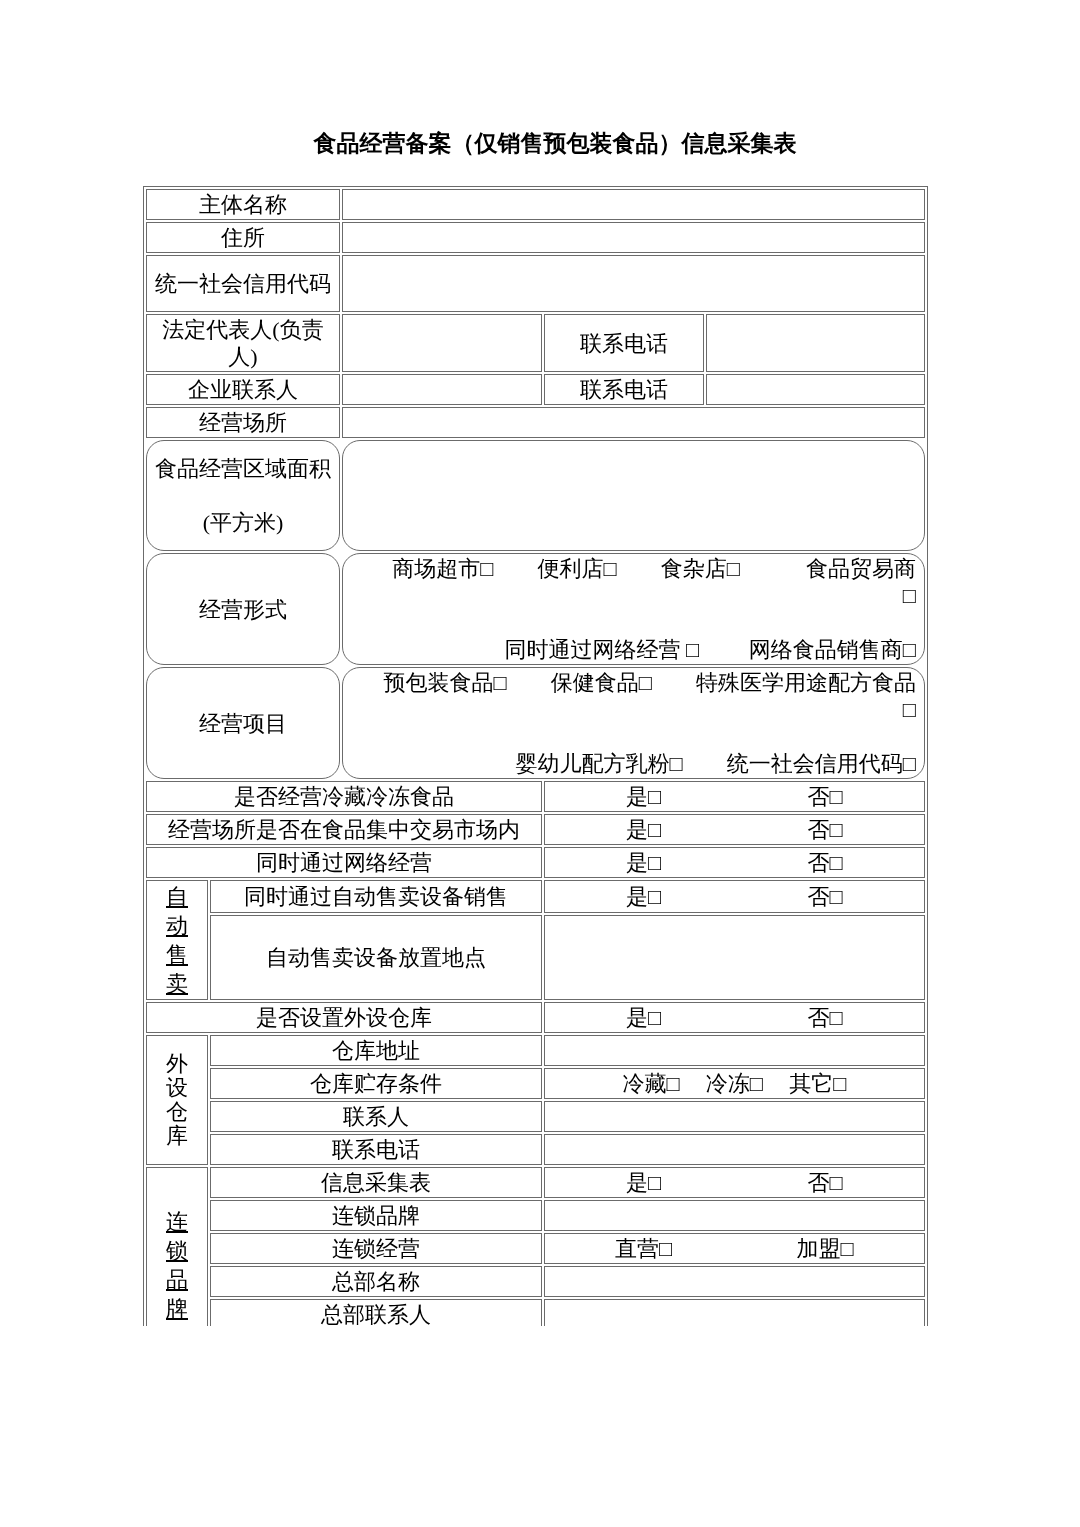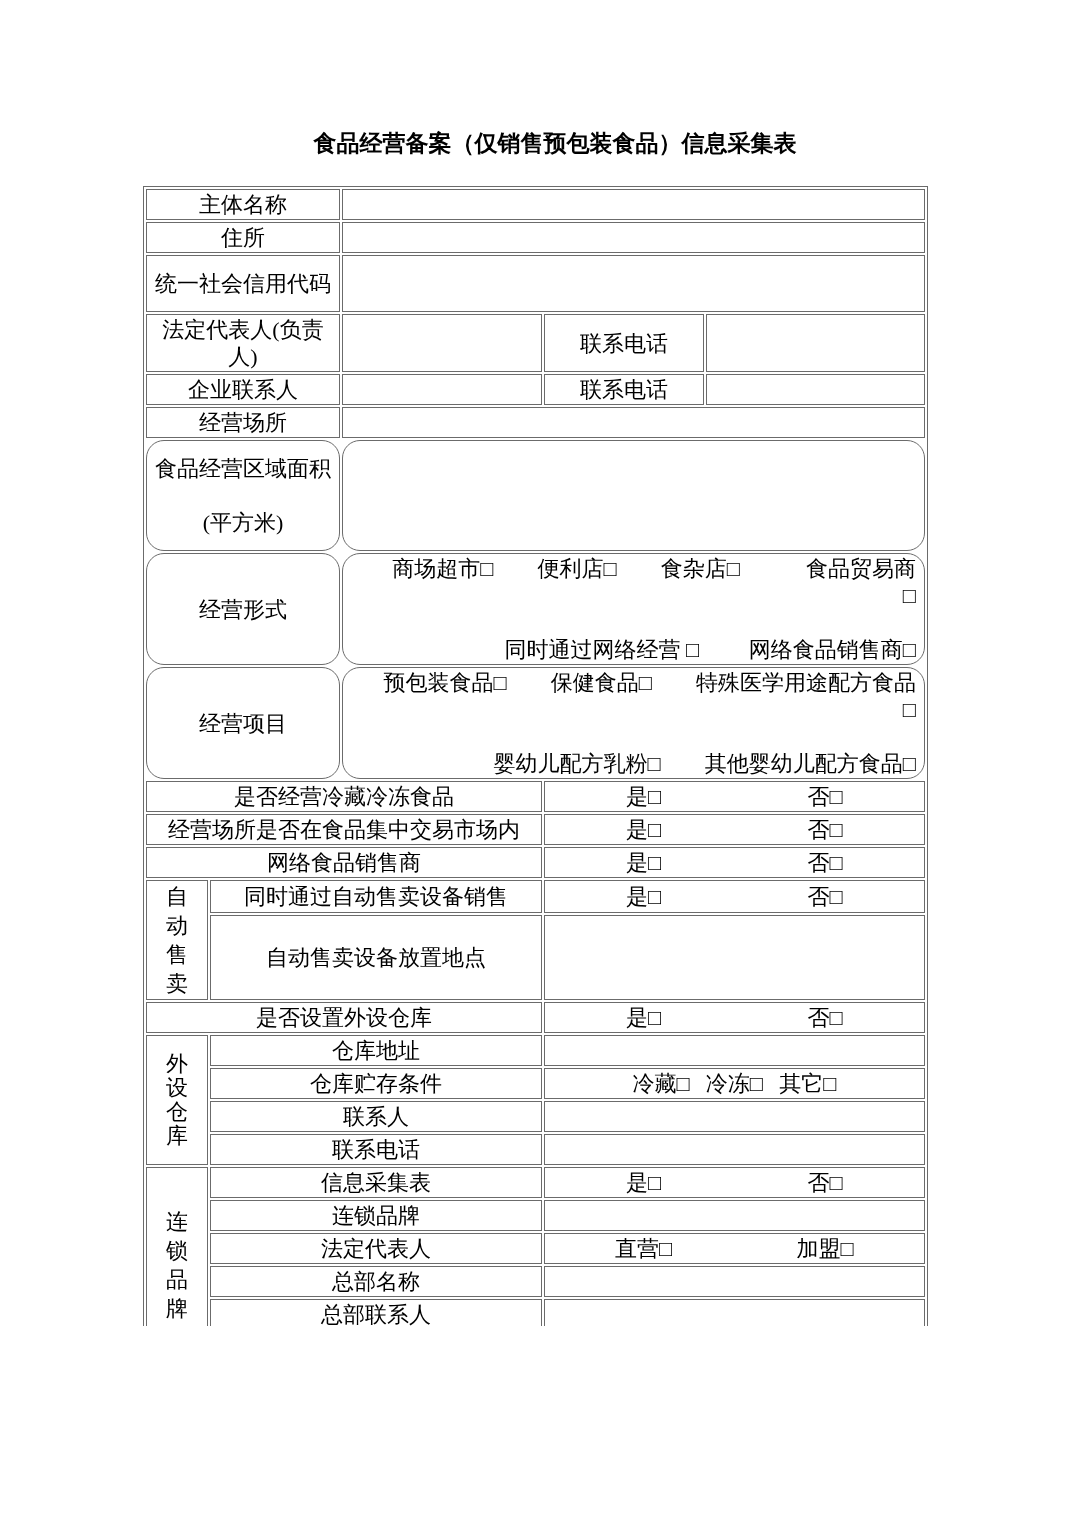--- a/index.html
+++ b/index.html
@@ -58,26 +58,26 @@
   td.opts { text-align: left; padding: 2px 8px 2px 10px; vertical-align: middle; }
   td.opts .line { min-height: 27px; white-space: pre-wrap; text-align: right; }
   
   td.vcell { padding: 1px 2px; }
   .vtext {
     display: inline-block;
     width: 26px;
     word-break: break-all;
     text-align: center;
   }
-  .vt-28 { line-height: 29px; }
+  .vt-28 { line-height: 29px; text-decoration: underline; }
   .vt-32 { line-height: 24px; }
   
   .optrow { display: flex; width: 100%; }
   .optrow.spread { justify-content: space-around; }
-  .optrow.centered { justify-content: center; gap: 16px; }
+  .optrow.centered { justify-content: center; gap: 26px; }
   td.val { text-align: left; }
 </style>
 </head>
 <body>
 
 <div class="page">
 
   <h1 class="title">食品经营备案（仅销售预包装食品）信息采集表</h1>
 
   <table class="form">
@@ -142,21 +142,21 @@
             <div class="line">同时通过网络经营 □　　 网络食品销售商□</div>
           </td>
       </tr>
 
       <tr class="r-4l">
         <td colspan="2" class="lbl">经营项目</td>
         <td colspan="3" class="opts">
             <div class="line">预包装食品□　　保健食品□　　特殊医学用途配方食品</div>
             <div class="line">□</div>
             <div class="line">&nbsp;</div>
-            <div class="line">婴幼儿配方乳粉□　　其他婴幼儿配方食品□</div>
+            <div class="line">婴幼儿配方乳粉□　　统一社会信用代码□</div>
           </td>
       </tr>
 
       <tr class="r-s">
         <td colspan="3" class="q">是否经营冷藏冷冻食品</td>
         <td colspan="2">
           <div class="optrow spread">
             <span>是□</span>
             <span>否□</span>
           </div>
@@ -167,21 +167,21 @@
         <td colspan="3" class="q">经营场所是否在食品集中交易市场内</td>
         <td colspan="2">
           <div class="optrow spread">
             <span>是□</span>
             <span>否□</span>
           </div>
         </td>
       </tr>
 
       <tr class="r-s">
-        <td colspan="3" class="q">网络食品销售商</td>
+        <td colspan="3" class="q">同时通过网络经营</td>
         <td colspan="2">
           <div class="optrow spread">
             <span>是□</span>
             <span>否□</span>
           </div>
         </td>
       </tr>
 
       <tr class="r-s">
         <td rowspan="2" class="vcell">
@@ -252,21 +252,21 @@
           </div>
         </td>
       </tr>
 
       <tr class="r-s">
         <td colspan="2" class="q">连锁品牌</td>
         <td colspan="2" class="val"></td>
       </tr>
 
       <tr class="r-s">
-        <td colspan="2" class="q">法定代表人</td>
+        <td colspan="2" class="q">连锁经营</td>
         <td colspan="2">
           <div class="optrow spread">
             <span>直营□</span>
             <span>加盟□</span>
           </div>
         </td>
       </tr>
 
       <tr class="r-s">
         <td colspan="2" class="q">总部名称</td>

